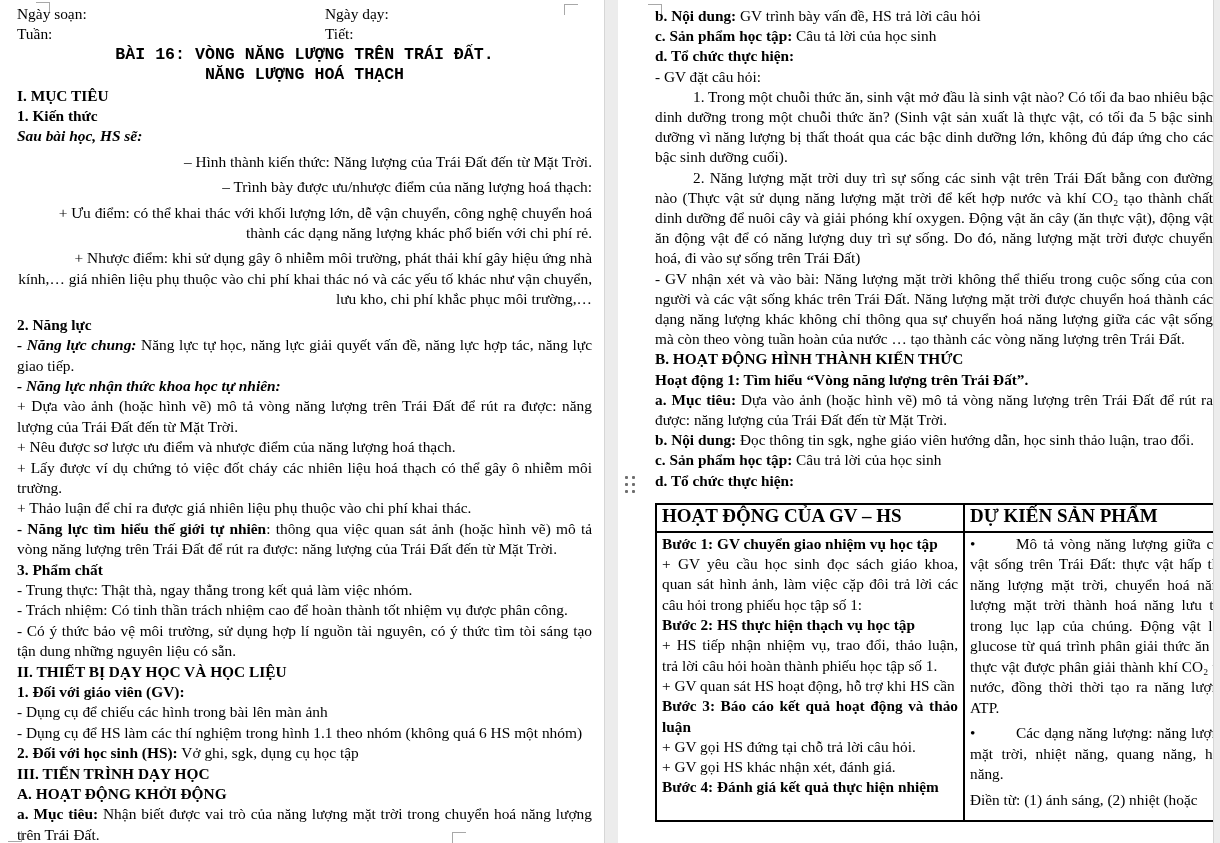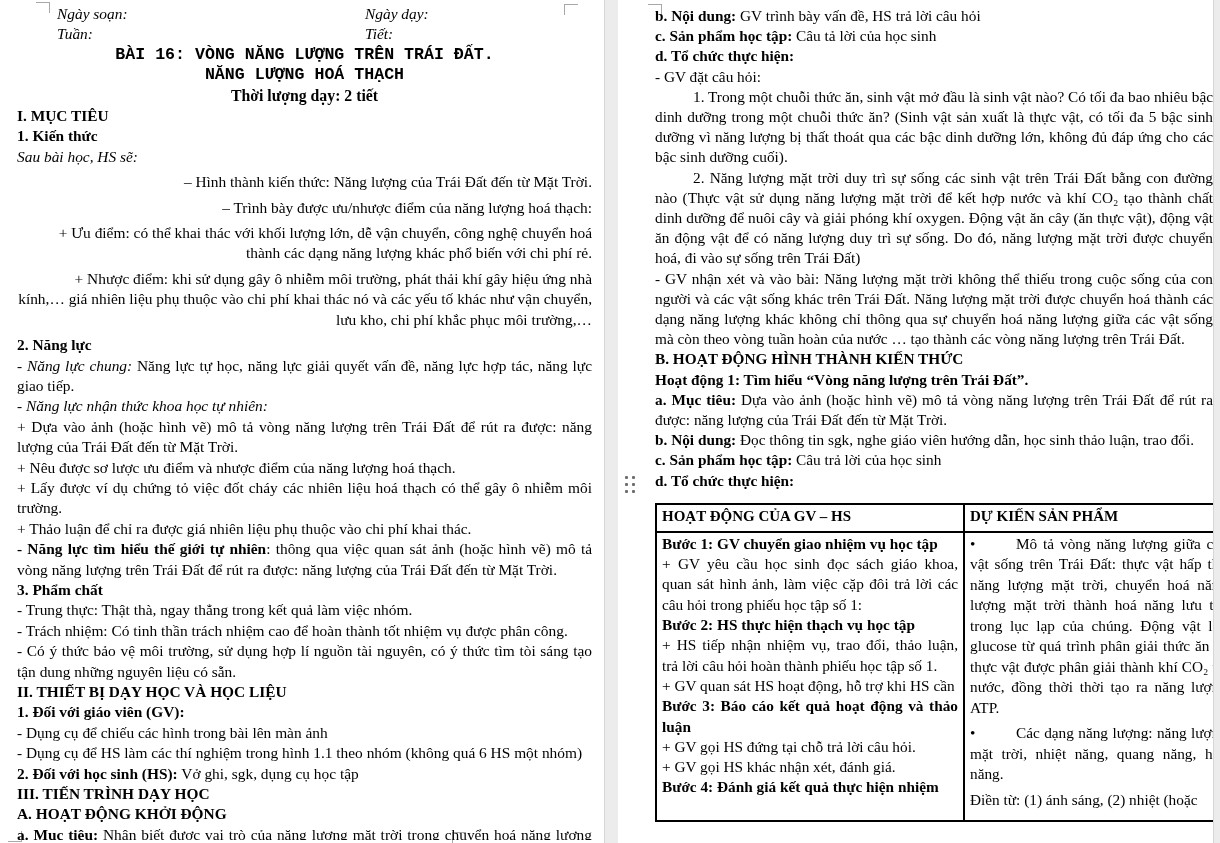--- a/index.html
+++ b/index.html
@@ -9,33 +9,33 @@
   .page-left{left:0;width:604px;}
   .page-right{left:618px;width:595px;}
   .page-gap{position:absolute;left:604px;top:0;width:14px;height:843px;background:#ececec;
             border-left:1px solid #d6d6d6;border-right:1px solid #d6d6d6;}
   .right-edge{position:absolute;left:1213px;top:0;width:7px;height:843px;background:#ececec;
               border-left:1px solid #d6d6d6;}
   .content{position:absolute;overflow:hidden;}
   .content-left{left:17px;top:4px;width:575px;height:836px;font-size:15.4px;line-height:20.4px;}
   .content-right{left:37px;top:6px;width:558px;height:834px;font-size:15.3px;line-height:20.2px;}
   p{margin:0;}
-  .b{font-weight:bold;} .i{} .bi{font-weight:normal;font-style:italic;}
+  .b{font-weight:bold;} .i{} .bi{font-weight:bold;font-style:italic;}
   .center{text-align:center;} .justify{text-align:justify;}
   .t1{font-size:16.6px;font-family:Liberation Mono, monospace;} .t3{font-size:15.8px;}
   .sp{margin:5px 0;text-align:right;}
   .ind{text-indent:13px;}
   .find{text-indent:38px;}
   .meta-row{position:relative;}
   .meta-row .mright{position:absolute;left:308px;top:0;}
-  .meta-row span{font-style:italic;margin-left:40px;}
+  .meta-row span{}
   table.activity-table{border-collapse:collapse;table-layout:fixed;width:553px;margin-top:12px;}
   table.activity-table th,table.activity-table td{border:2px solid #000;padding:1px 5px;
       vertical-align:top;text-align:left;}
-  table.activity-table th{font-size:15px;font-weight:bold;height:24px;}
+  table.activity-table th{font-size:19px;font-weight:bold;height:24px;}
   .col-gv{width:296px;} .col-sp{width:257px;}
   .cellbox{overflow:hidden;height:285px;}
   .cell-gv{line-height:20.3px;}
   .cell-sp{line-height:20.5px;}
   .cell-sp p.mb{margin-bottom:5px;}
   .bullet{display:inline-block;width:46px;}
   .crop{position:absolute;width:13px;height:10px;}
   .crop.c-tl{border-top:1px solid #a8a8a8;border-right:1px solid #a8a8a8;}
   .crop.c-tr{border-top:1px solid #a8a8a8;border-left:1px solid #a8a8a8;}
   .crop.c-bl{border-bottom:1px solid #a8a8a8;border-right:1px solid #a8a8a8;}
@@ -52,21 +52,20 @@
   <div class="page page-left">
     <div class="crop c-tl" style="left:36px;top:2px;"></div>
     <div class="crop c-tr" style="left:564px;top:4px;"></div>
     <div class="crop c-bl" style="left:8px;top:831px;"></div>
     <div class="crop c-br" style="left:452px;top:832px;"></div>
     <div class="content content-left">
         <div class="meta-row"><span>Ngày soạn:</span><span class="mright">Ngày dạy:</span></div>
         <div class="meta-row"><span>Tuần:</span><span class="mright">Tiết:</span></div>
         <p class="center t1"><span class="b">BÀI 16: VÒNG NĂNG LƯỢNG TRÊN TRÁI ĐẤT.</span></p>
         <p class="center t1"><span class="b">NĂNG LƯỢNG HOÁ THẠCH</span></p>
-        <p class="center t3"><span class="b">Thời lượng dạy: 2 tiết</span></p>
         <p><span class="b">I. MỤC TIÊU</span></p>
         <p><span class="b">1. Kiến thức</span></p>
         <p><span class="bi">Sau bài học, HS sẽ:</span></p>
         <p class="sp ind"><span>– Hình thành kiến thức: Năng lượng của Trái Đất đến từ Mặt Trời.</span></p>
         <p class="sp ind"><span>– Trình bày được ưu/nhược điểm của năng lượng hoá thạch:</span></p>
         <p class="sp ind justify"><span>+ Ưu điểm: có thể khai thác với khối lượng lớn, dễ vận chuyển, công nghệ chuyển hoá thành các dạng năng lượng khác phổ biến với chi phí rẻ.</span></p>
         <p class="sp ind justify"><span>+ Nhược điểm: khi sử dụng gây ô nhiễm môi trường, phát thải khí gây hiệu ứng nhà kính,… giá nhiên liệu phụ thuộc vào chi phí khai thác nó và các yếu tố khác như vận chuyển, lưu kho, chi phí khắc phục môi trường,…</span></p>
         <p><span class="b">2. Năng lực</span></p>
         <p class="justify"><span class="bi">- Năng lực chung:</span><span> Năng lực tự học, năng lực giải quyết vấn đề, năng lực hợp tác, năng lực giao tiếp.</span></p>
         <p><span class="bi">- Năng lực nhận thức khoa học tự nhiên:</span></p>

